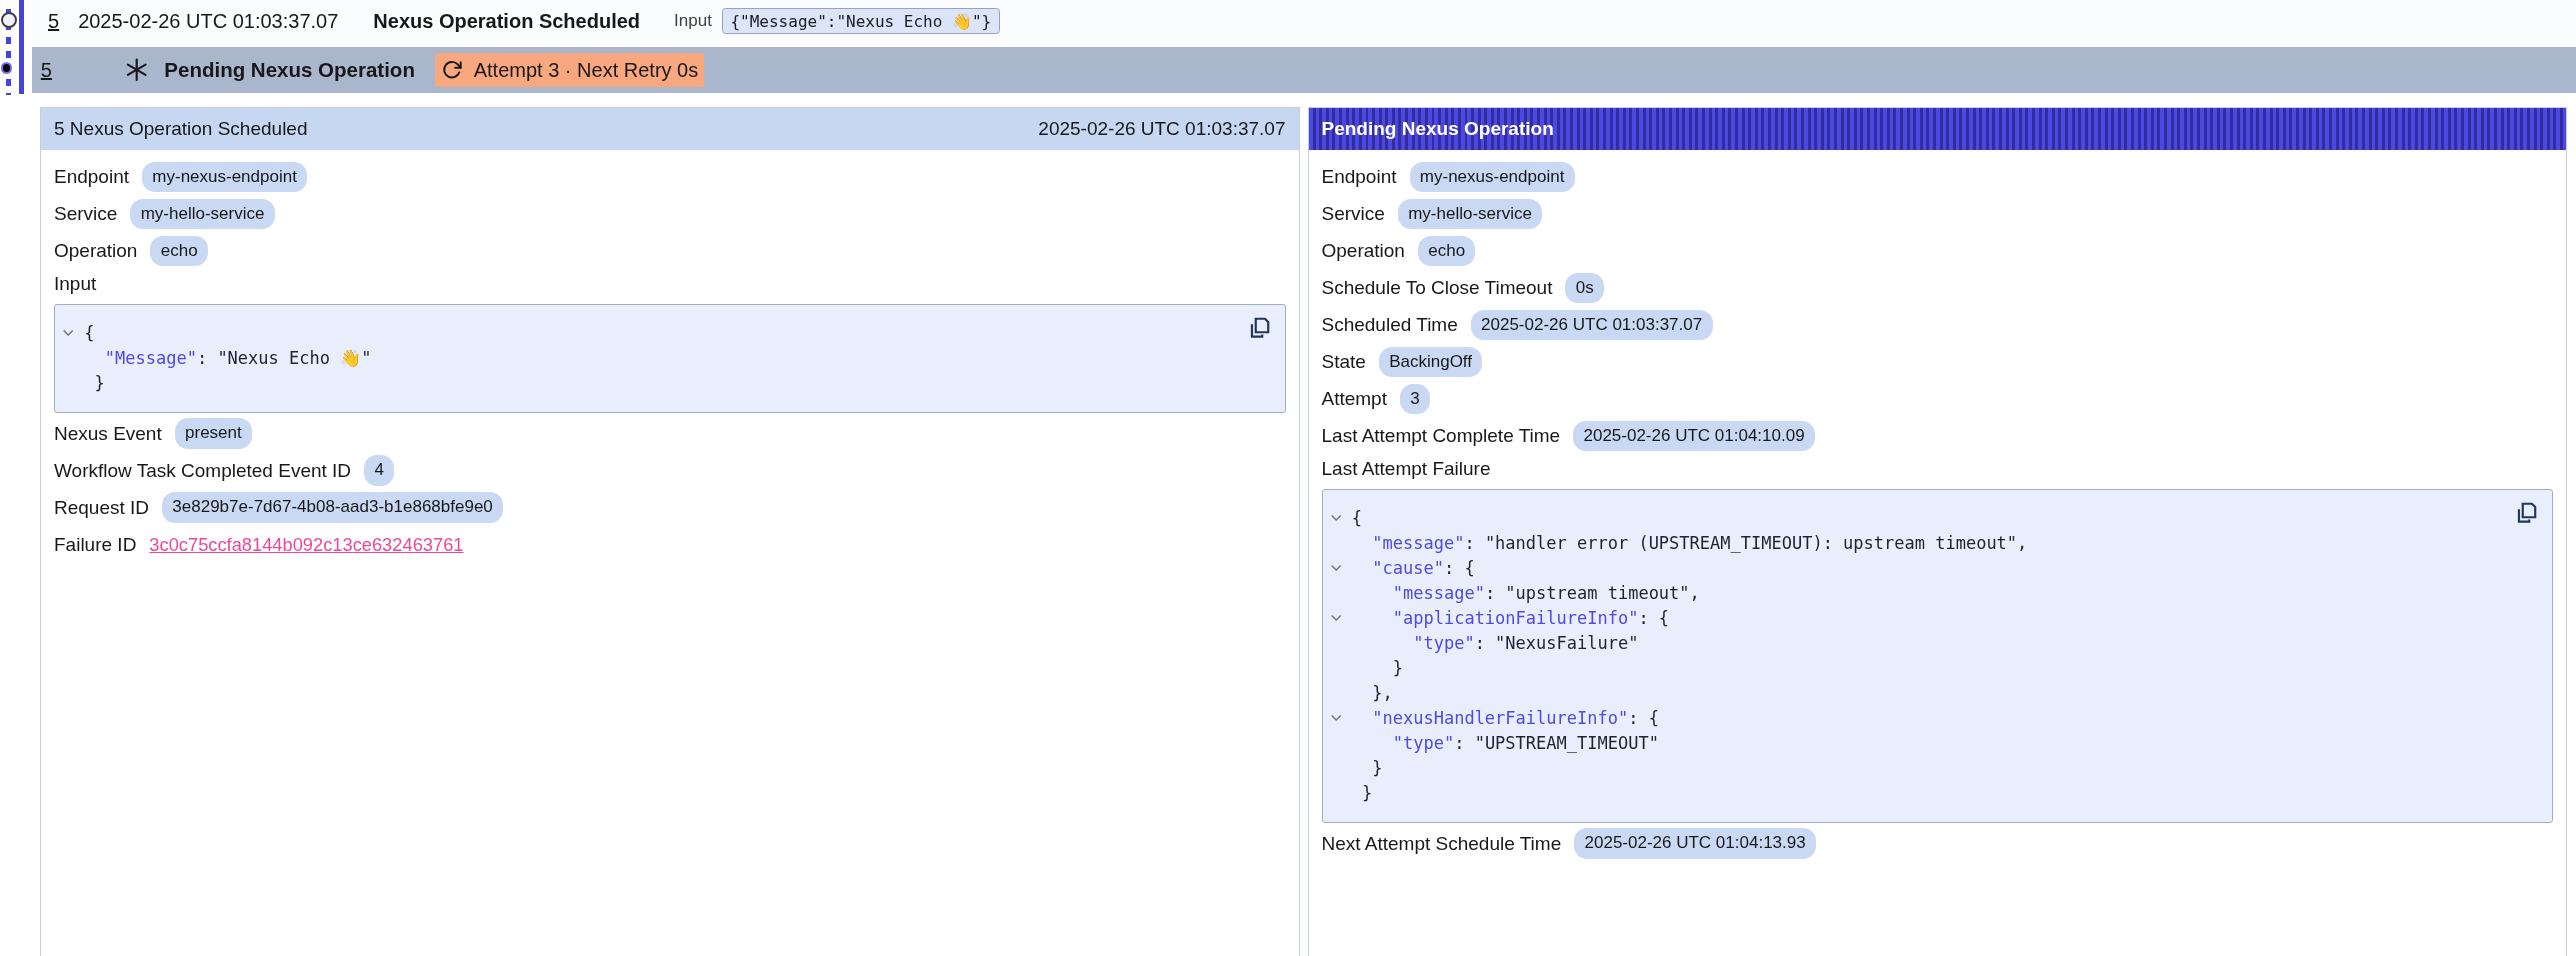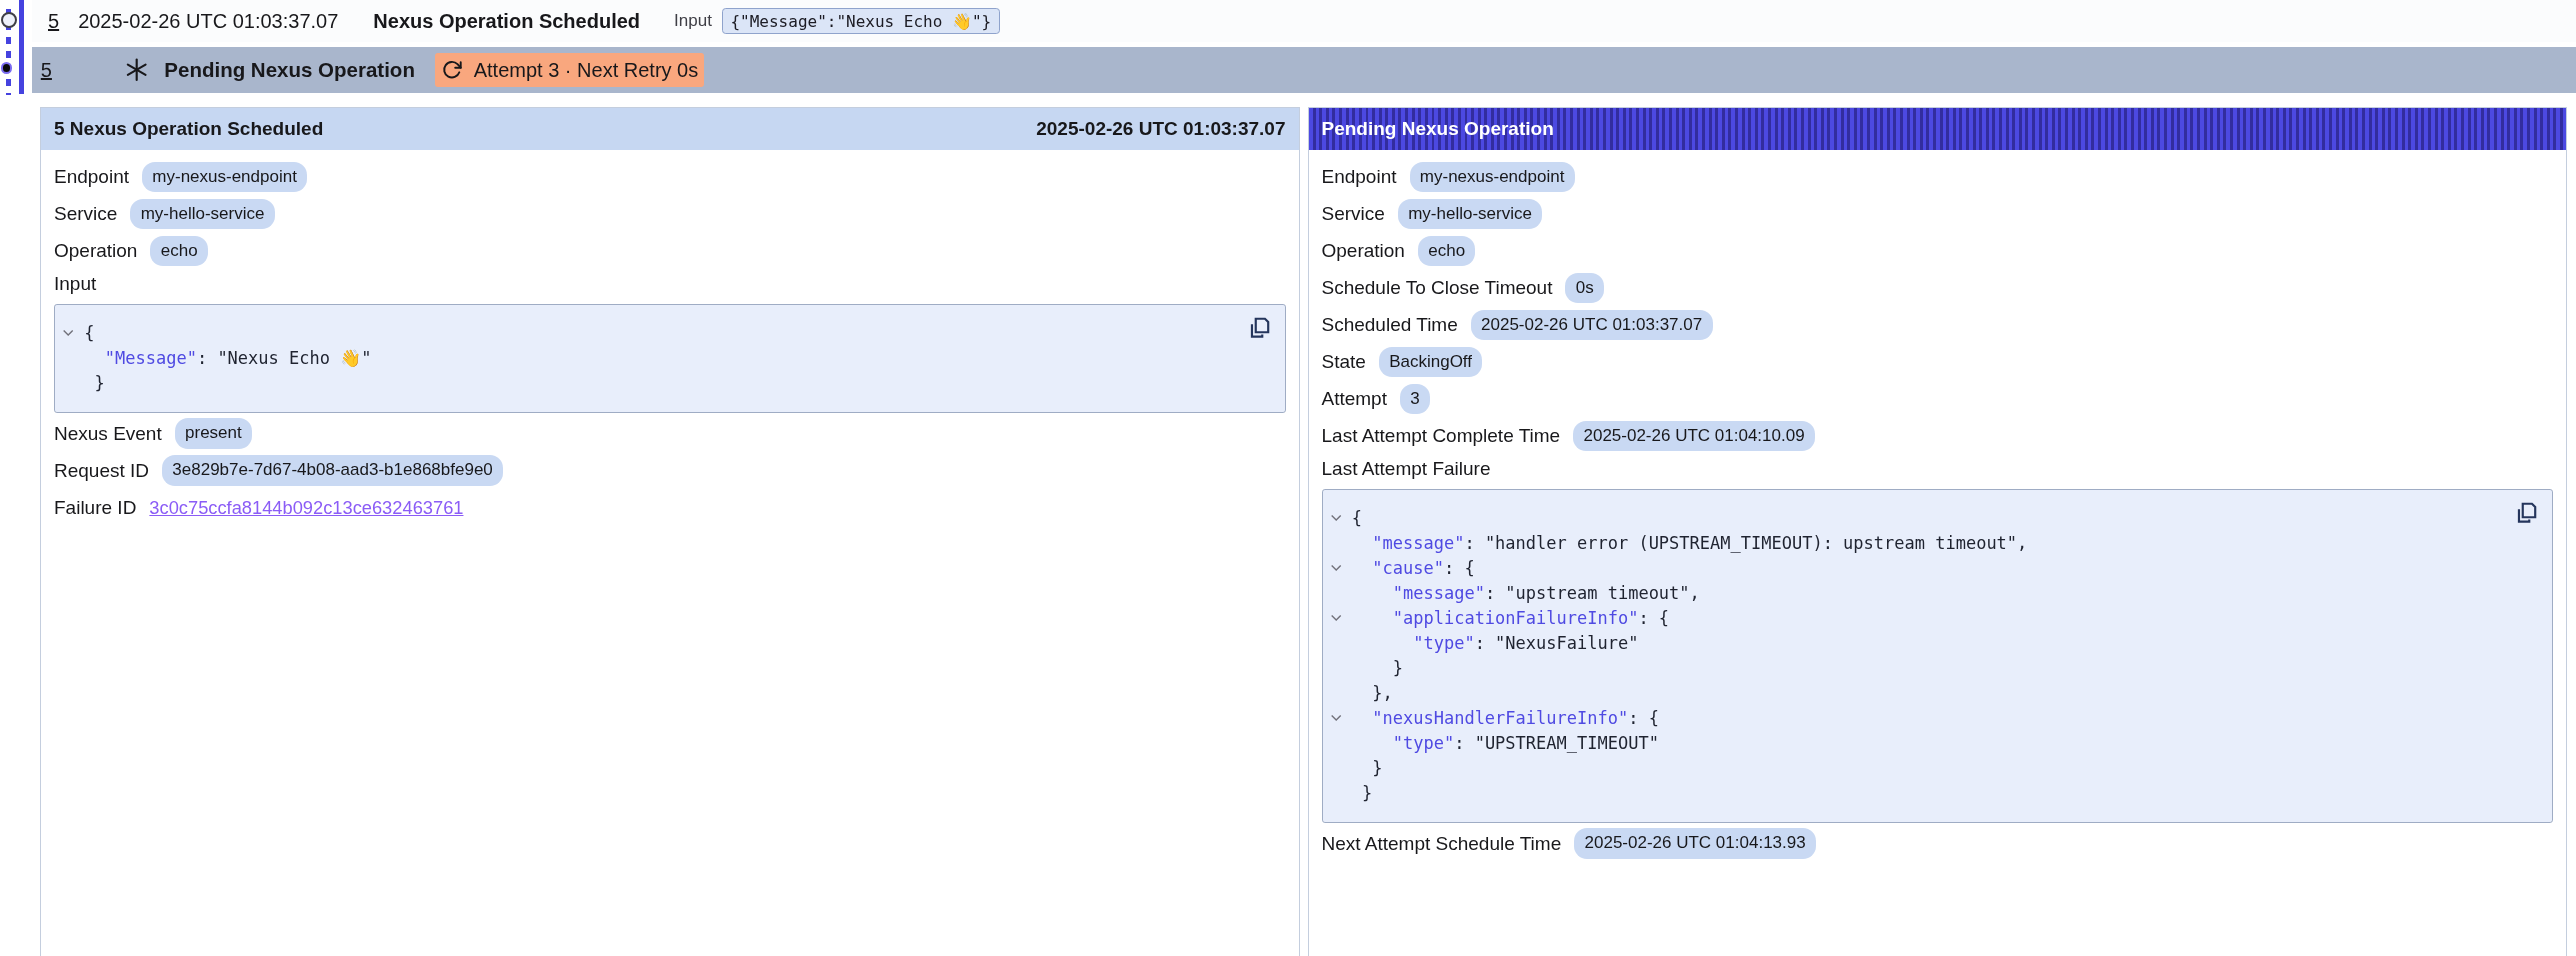--- a/index.html
+++ b/index.html
@@ -33,30 +33,30 @@
           background:#dbe5f7; border:1.5px solid #8fa3cc; border-radius:3.7px; padding:2.9px 7.3px; color:#1c1c24; }
   .asterisk { margin-left:73px; display:flex; align-items:center; }
   .ptitle { margin-left:16px; font-size:20.5px; font-weight:700; }
   .retry-badge { margin-left:20.5px; height:34px; display:flex; align-items:center; gap:10.3px;
                  background:#f9a77e; border-radius:2.9px; padding:0 6px; font-size:20px; color:#18181b; }
 
   
   .panels { position:absolute; left:40px; top:107px; width:2527px; height:860px;
             display:grid; grid-template-columns:1fr 1fr; gap:0 8px; }
   .panel { border:1.5px solid #c4cede; background:#ffffff; overflow:hidden; }
-  .panel-header { height:42px; display:flex; align-items:center; padding:0 13px; font-size:19px;font-weight:bold; }
+  .panel-header { height:42px; display:flex; align-items:center; padding:0 13px; font-size:19px; }
   .panel-header.plain { background:#c6d7f2; justify-content:space-between; }
   .panel-header.striped {
     background:repeating-linear-gradient(90deg,#4c49e2 0 3.7px,#322d9f 3.7px 6.6px);
     color:#ffffff; font-weight:600; }
   .panel-body { padding:5.9px 13px 0 13px; }
   .frow { display:flex; align-items:center; gap:13px; margin:5px 0; min-height:32px; font-size:19px; }
   .badge { background:#c9d9f3; border-radius:13px; padding:5.1px 10.3px; font-size:17px; line-height:1.2; color:#18181b; }
   .sec-label { font-size:19px; margin:5.9px 0 8.8px; height:22px; display:flex; align-items:center; }
-  .idlink { font-size:18.3px; color:#8b5cf6; text-decoration:underline; cursor:pointer; }
+  .idlink { font-size:18.3px; color:#ec4899; text-decoration:underline; cursor:pointer; }
 
   
   .codeblock { position:relative; background:#e8eefb; border:1.5px solid #9facc4; border-radius:2.9px;
                padding:16px 51px 16px 7.3px; font-family:"DejaVu Sans Mono", monospace;
                font-size:17px; line-height:25px; color:#1f2330; }
   .cl { display:flex; align-items:center; }
   .gut { width:22px; flex:none; display:flex; align-items:center; }
   .pre, .k, .r { white-space:pre; }
   .k { color:#4f4ae2; }
   .copy-btn { position:absolute; top:10.3px; right:11.7px; width:28px; height:29px;
@@ -154,20 +154,24 @@
               <span class="k"></span>
               <span class="r">}</span>
           </div>
         </div>
 
         <div class="frow">
           <span>Nexus Event</span>
           <span class="badge">present</span>
         </div>
         <div class="frow">
+          <span>Workflow Task Completed Event ID</span>
+          <span class="badge">4</span>
+        </div>
+        <div class="frow">
           <span>Request ID</span>
           <span class="badge">3e829b7e-7d67-4b08-aad3-b1e868bfe9e0</span>
         </div>
         <div class="frow">
           <span>Failure ID</span>
           <a class="idlink">3c0c75ccfa8144b092c13ce632463761</a>
         </div>
 
       </div>
     </section>

